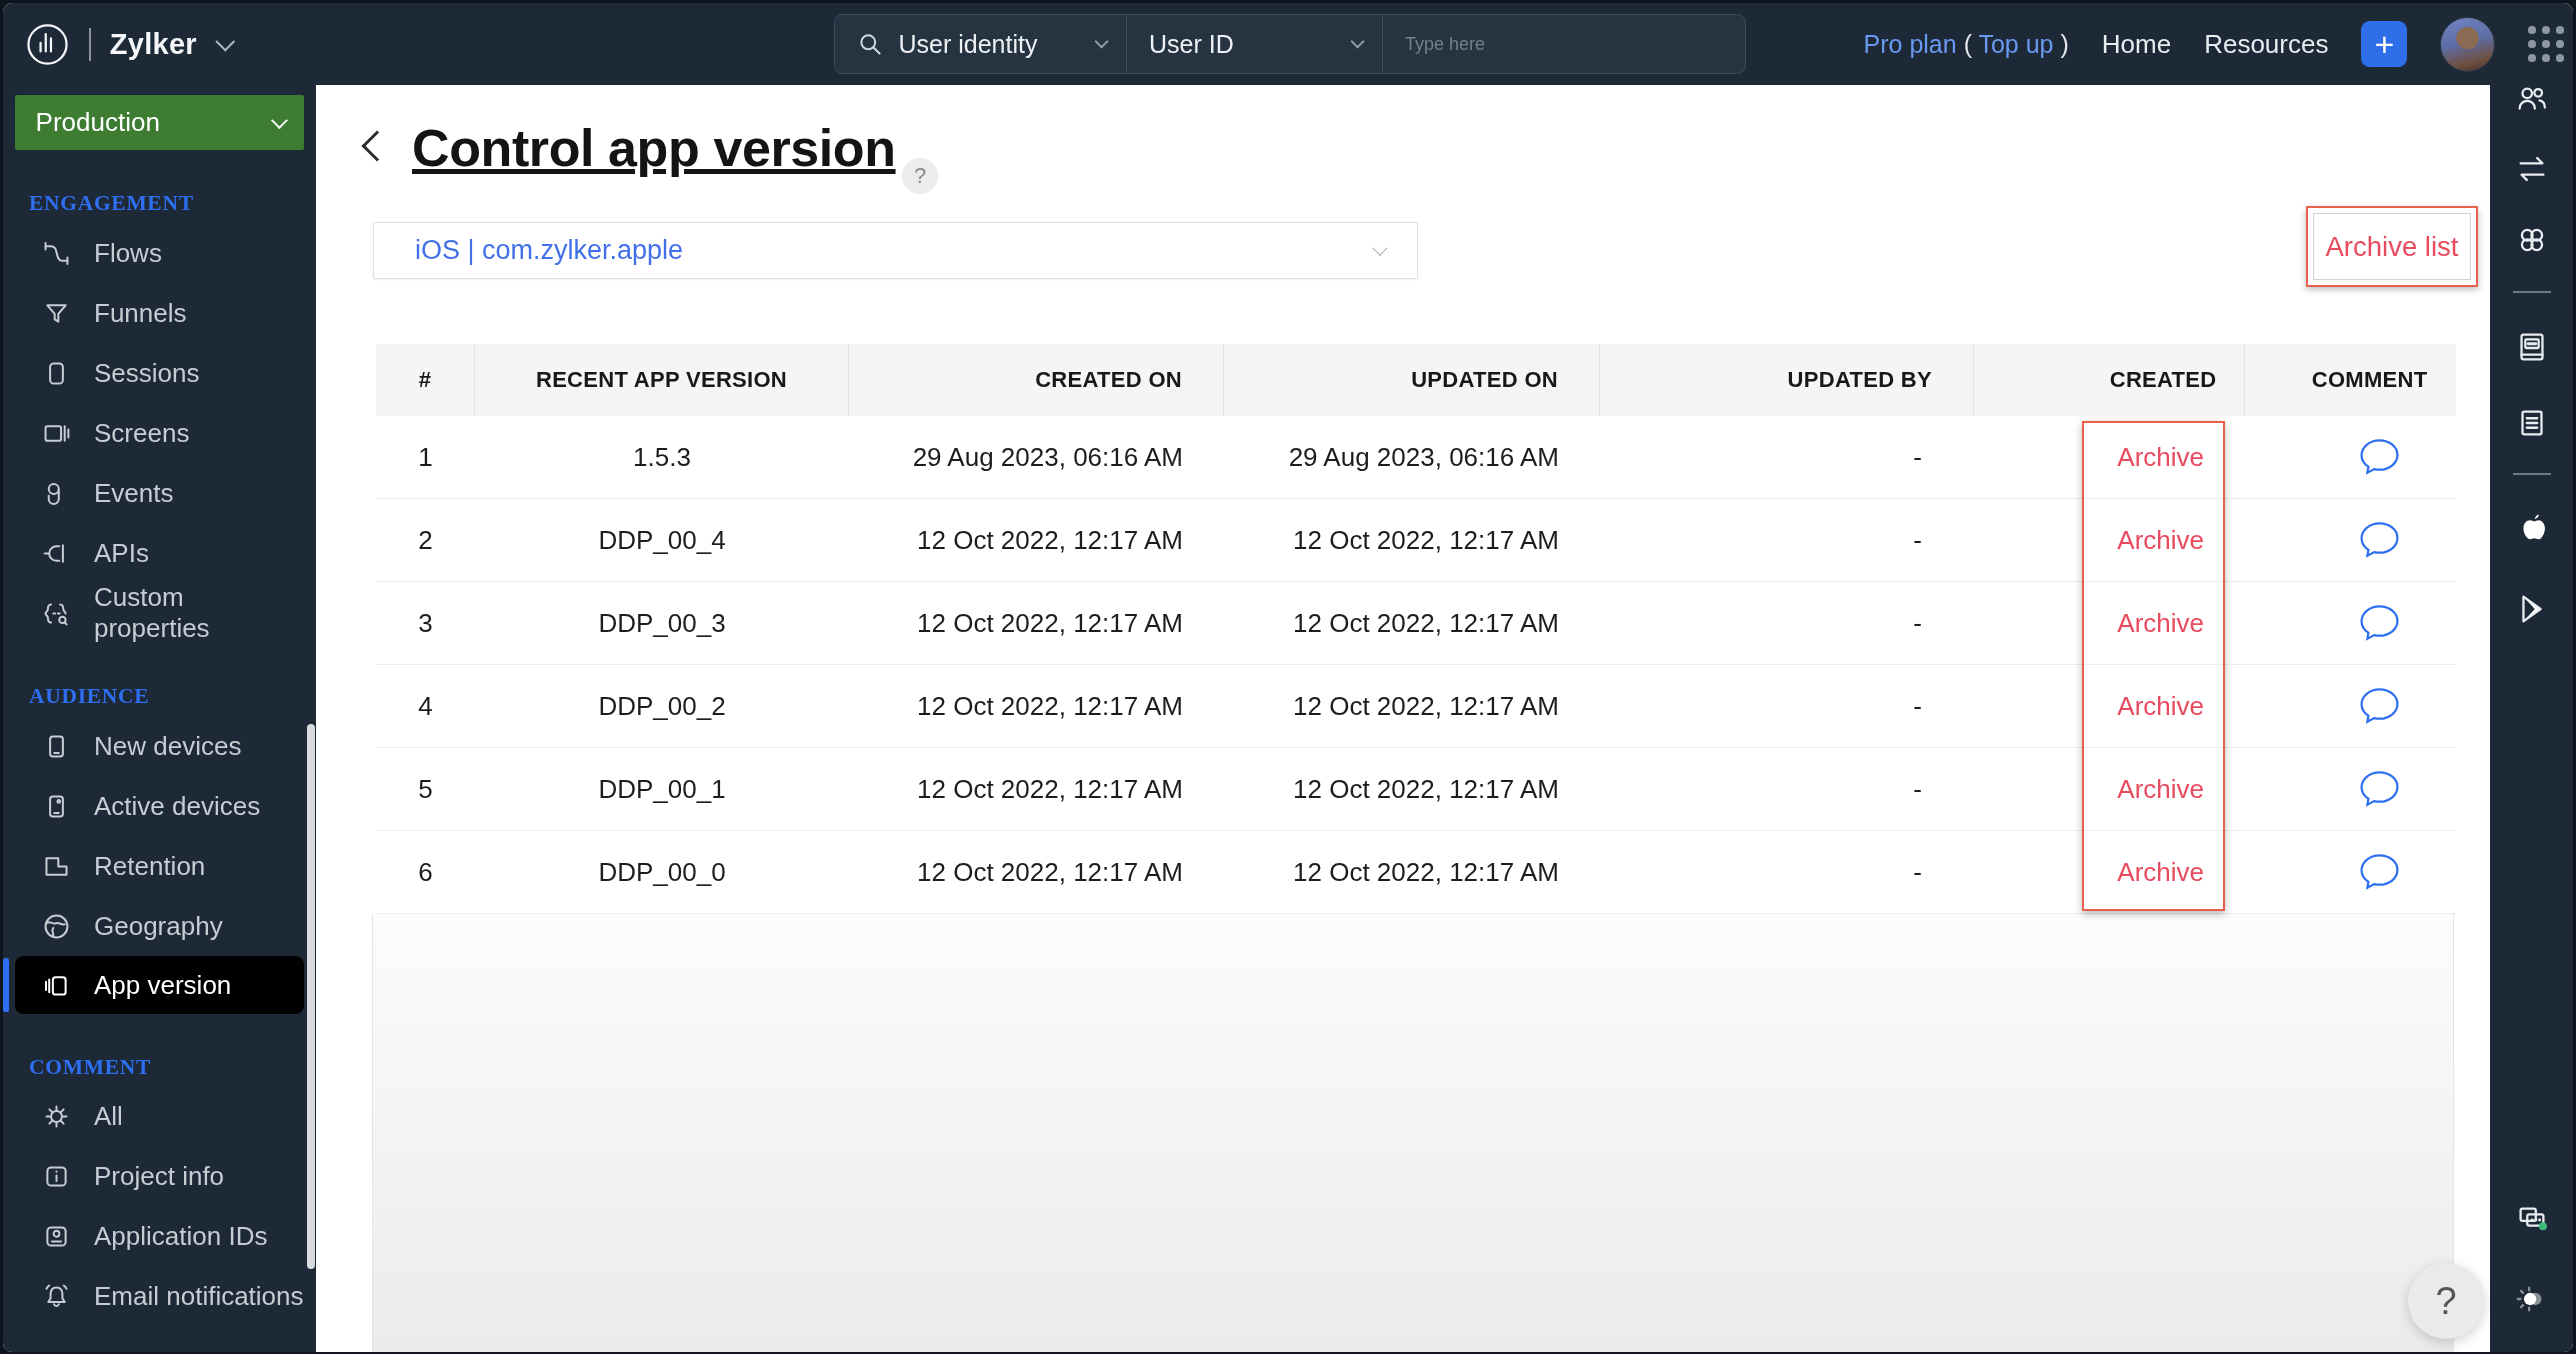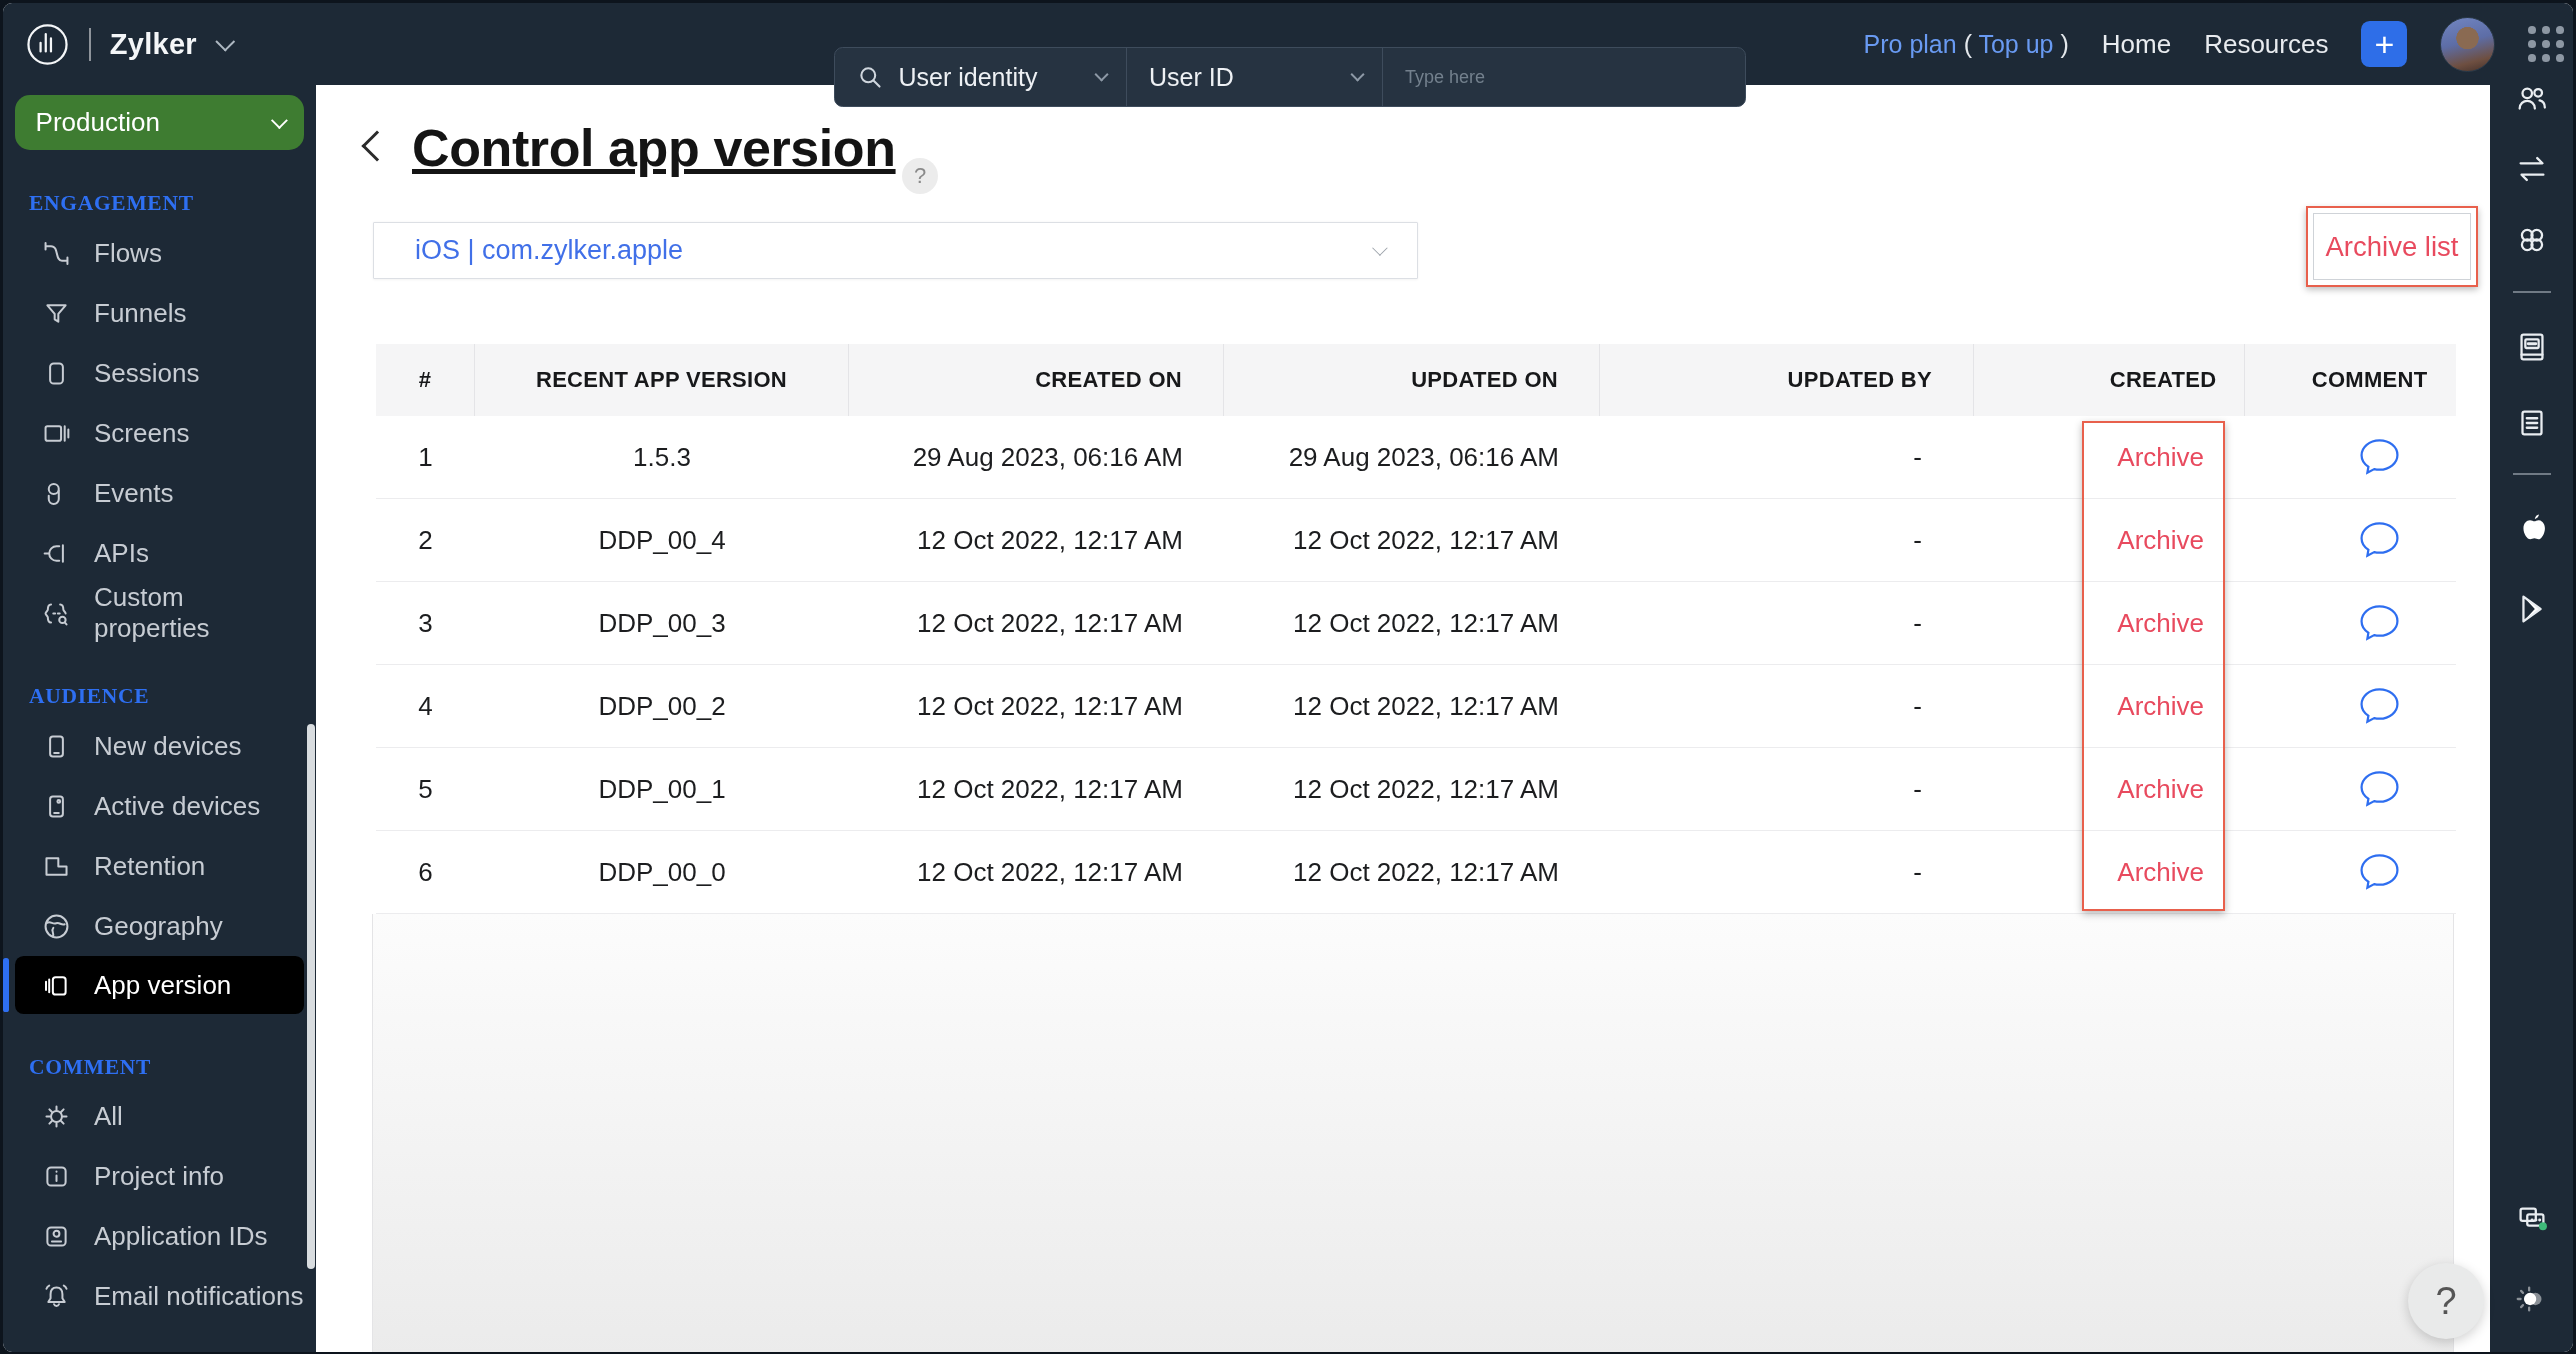--- a/index.html
+++ b/index.html
@@ -5,21 +5,21 @@
   * { margin:0; padding:0; box-sizing:border-box; }
   html,body { width:2576px; height:1355px; font-family:"Liberation Sans", sans-serif; background:#0d141d; }
   #app { position:relative; width:2576px; height:1355px; background:#fff; border:3.4px solid #0d141d; border-radius:12px; overflow:hidden; }
 
   
   .topbar { position:absolute; left:0; top:0; width:2576px; height:82px; background:#1d2936; display:flex; align-items:center; z-index:5; }
   .brand-group { display:flex; align-items:center; gap:19px; padding-left:22px; }
   .brand-divider { width:1.7px; height:33px; background:rgba(255,255,255,.5); }
   .brand-name { color:#f4f6f8; font-size:29px; font-weight:600; letter-spacing:0.3px; }
   .chev { width:13.7px; height:13.7px; border-right:2.1px solid #aeb8c2; border-bottom:2.1px solid #aeb8c2; transform:rotate(45deg) translateY(-3.4px); display:inline-block; }
-  .search-wrap { position:absolute; left:831px; top:11px; width:912px; height:60px; background:#263341; border:0.9px solid #3e4c5c; border-radius:8.6px; display:flex; align-items:stretch; overflow:hidden;margin-top:33px; }
+  .search-wrap { position:absolute; left:831px; top:11px; width:912px; height:60px; background:#263341; border:0.9px solid #3e4c5c; border-radius:8.6px; display:flex; align-items:stretch; overflow:hidden; }
   .search-seg { display:flex; align-items:center; gap:15.5px; padding:0 22px; }
   .seg-1 { width:292px; border-right:0.9px solid #3e4c5c; }
   .seg-2 { width:256px; border-right:0.9px solid #3e4c5c; justify-content:space-between; }
   .seg-3 { flex:1; }
   .search-seg .lbl { color:#eef1f4; font-size:25px; white-space:nowrap; }
   .search-seg .chev { width:10.3px; height:10.3px; border-color:#8d99a6; margin-left:auto; }
   .seg-2 .chev { margin-left:0; }
   .type-input { background:transparent; border:none; outline:none; color:#eef1f4; font-size:18px; width:100%; font-family:"Liberation Sans",sans-serif; }
   .type-input::placeholder { color:#73808d; }
   .top-right { margin-left:auto; display:flex; align-items:center; gap:33px; padding-right:15.5px; }
@@ -29,21 +29,21 @@
   .top-link { color:#e8ebef; font-size:26px; cursor:pointer; white-space:nowrap; }
   .plus-btn { width:46px; height:46px; border-radius:8.6px; background:#2e6ee8; color:#fff; font-size:34px; display:flex; align-items:center; justify-content:center; cursor:pointer; font-weight:400; line-height:0; }
   .avatar { width:55px; height:55px; border-radius:50%; background:
       radial-gradient(circle at 50% 38%, #8a6a52 0 26%, transparent 27%),
       linear-gradient(165deg,#7286c2 0%, #5d6da6 45%, #6e4f41 78%, #43302a 100%); border:0.9px solid #2b3a49; }
   .grid-icon { display:grid; grid-template-columns:repeat(3,7.7px); grid-template-rows:repeat(3,7.7px); gap:6px; cursor:pointer; }
   .grid-icon i { width:7.7px; height:7.7px; border-radius:50%; background:#8d97a3; }
 
   
   .sidebar { position:absolute; left:0; top:82px; width:313px; height:1273px; background:#1d2936; z-index:4; }
-  .env-btn { margin:10.3px 12px 0 12px; height:55px; background:#3e7c31; border-radius:15px; display:flex; align-items:center; justify-content:space-between; padding:0 20.6px; cursor:pointer; }
+  .env-btn { margin:10.3px 12px 0 12px; height:55px; background:#3e7c31; border-radius:2px; display:flex; align-items:center; justify-content:space-between; padding:0 20.6px; cursor:pointer; }
   .env-btn span { color:#fff; font-size:26px; }
   .env-btn .chev { border-color:#fff; width:12px; height:12px; }
   .side-label { color:#2e6ff2; font-size:21.5px; font-weight:700; letter-spacing:0.7px; padding:0 0 0 26px; margin-top:41px; margin-bottom:6.9px;font-family:Liberation Serif, serif; }
   .side-item { position:relative; height:60px; display:flex; align-items:center; gap:22px; padding-left:26px; margin:0 12px; border-radius:8.6px; cursor:pointer; color:#c7ccd3; font-size:26px; }
   .side-item svg { width:31px; height:31px; flex:0 0 31px; stroke:#c7ccd3; fill:none; stroke-width:2.2; stroke-linecap:round; stroke-linejoin:round; }
   .side-item.selected { background:#000; color:#fff; height:58px; }
   .side-item.selected svg { stroke:#fff; }
   .side-item.selected::before { content:""; position:absolute; left:-12px; top:1.7px; bottom:1.7px; width:6px; background:#2e6ff2; border-radius:2.6px; }
   .side-scrollbar { position:absolute; right:0.9px; top:639px; width:7.7px; height:545px; background:#d8dcdf; border-radius:4.3px; }
 

